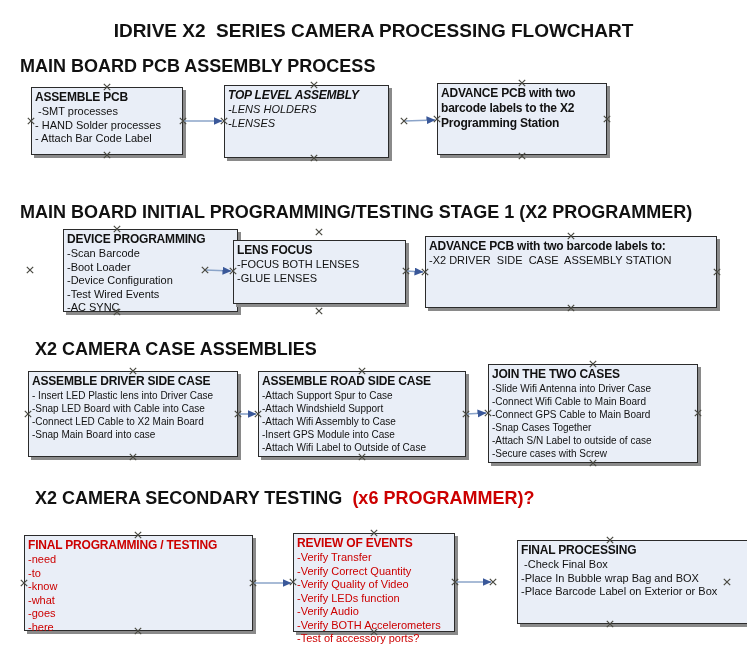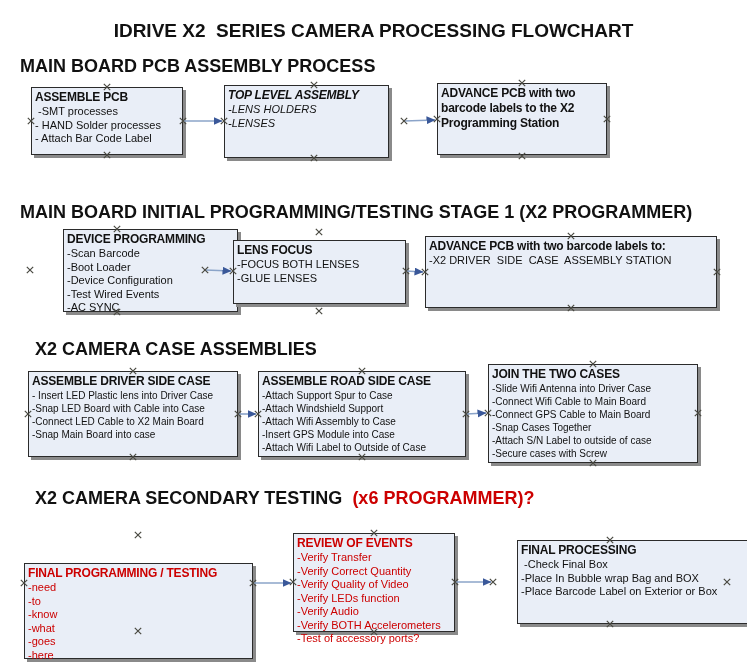--- a/index.html
+++ b/index.html
@@ -108,21 +108,21 @@
   <div class="flowbox small" style="left:488px;top:364px;width:210px;height:99px;">
     <div class="box-title">JOIN THE TWO CASES</div>
     <div class="box-line">-Slide Wifi Antenna into Driver Case</div>
     <div class="box-line">-Connect Wifi Cable to Main Board</div>
     <div class="box-line">-Connect GPS Cable to Main Board</div>
     <div class="box-line">-Snap Cases Together</div>
     <div class="box-line">-Attach S/N Label to outside of case</div>
     <div class="box-line">-Secure cases with Screw</div>
   </div>
 
-  <div class="flowbox red" style="left:24px;top:535px;width:229px;height:96px;margin-top:28px;">
+  <div class="flowbox red" style="left:24px;top:535px;width:229px;height:96px;">
     <div class="box-title">FINAL PROGRAMMING / TESTING</div>
     <div class="box-line">-need</div>
     <div class="box-line">-to</div>
     <div class="box-line">-know</div>
     <div class="box-line">-what</div>
     <div class="box-line">-goes</div>
     <div class="box-line">-here</div>
   </div>
   <div class="flowbox red" style="left:293px;top:533px;width:162px;height:99px;">
     <div class="box-title">REVIEW OF EVENTS</div>

